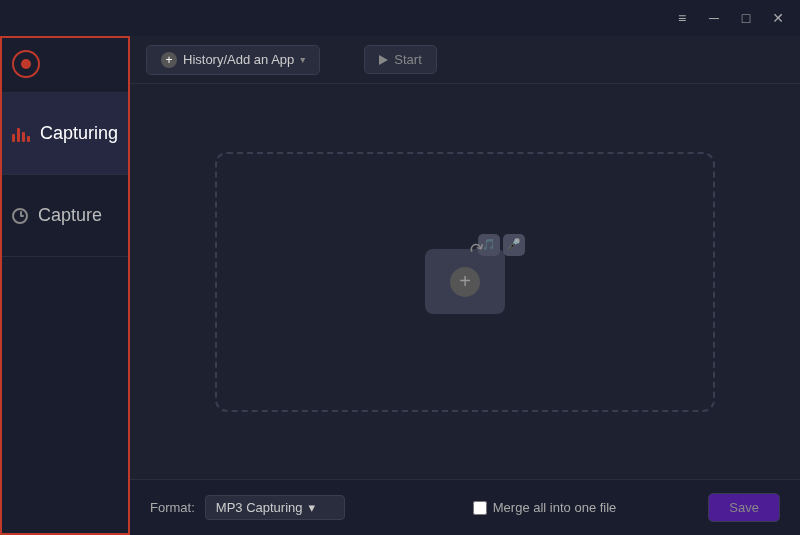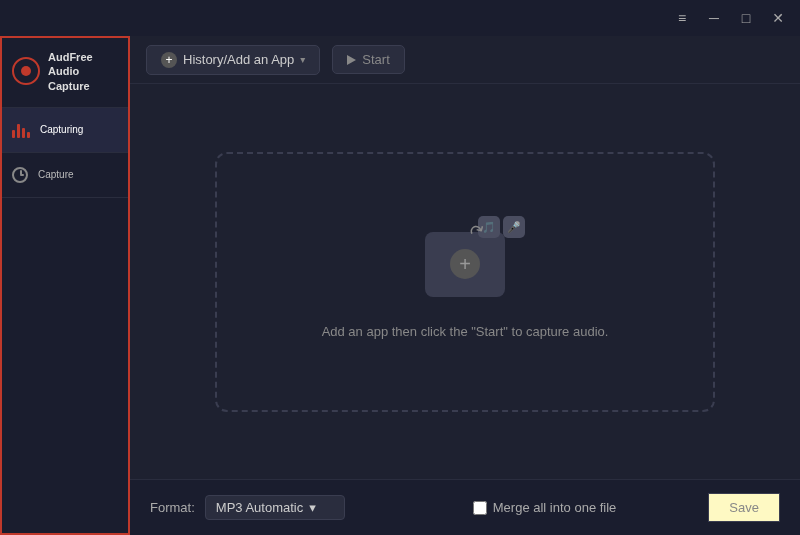--- a/index.html
+++ b/index.html
@@ -82,27 +82,27 @@
       background: #c0392b;
     }
     .logo-text {
       font-size: 11px;
       color: #ddd;
       line-height: 1.3;
       font-weight: 600;
     }
 
     .sidebar-item {
-      padding: 14px 12px;
+      padding: 30px 12px;
       display: flex;
       align-items: center;
       gap: 10px;
       cursor: pointer;
       color: #bbb;
-      font-size: 10px;
+      font-size: 18px;
       border-bottom: 1px solid #2a2d3e;
     }
     .sidebar-item.active {
       background: #252840;
       color: #fff;
     }
 
     .icon-capturing {
       display: flex;
       align-items: flex-end;
@@ -204,20 +204,21 @@
       background: #2a2d3e;
       border: 1px solid #3a3d50;
       color: #888;
       padding: 6px 14px;
       border-radius: 5px;
       cursor: pointer;
       display: flex;
       align-items: center;
       gap: 6px;
       font-size: 13px;
+      margin-left: 32px;
     }
 
     .play-icon {
       width: 0;
       height: 0;
       border-style: solid;
       border-width: 5px 0 5px 9px;
       border-color: transparent transparent transparent #888;
     }
 
@@ -364,25 +365,25 @@
 
     .checkbox {
       width: 14px;
       height: 14px;
       border: 1px solid #555;
       background: transparent;
       cursor: pointer;
     }
 
     .btn-save {
-      background: #fef9c3;
+      background: #4c1d95;
       border: 1px solid #3a3d50;
       color: #888;
       padding: 6px 20px;
-      border-radius: 0;
+      border-radius: 5px;
       cursor: pointer;
       font-size: 13px;
     }
   </style>
 </head>
 <body>
 
 <div class="title-bar">
   <button class="title-bar-btn">≡</button>
   <button class="title-bar-btn">─</button>
@@ -390,24 +391,20 @@
   <button class="title-bar-btn close">✕</button>
 </div>
 
 <div class="app-body">
 
   <div class="sidebar">
 
     <div class="sidebar-logo">
       <div class="logo-icon">
         <div class="logo-icon-inner"></div>
-      </div>
-      <div class="logo-text">
-        <div>AudFree</div>
-        <div>Audio Capture</div>
       </div>
     </div>
 
     <div class="sidebar-item active">
       <div class="icon-capturing">
         <div class="bar bar1"></div>
         <div class="bar bar2"></div>
         <div class="bar bar3"></div>
         <div class="bar bar4"></div>
       </div>
@@ -440,29 +437,28 @@
         <div class="app-icon-area">
           <div class="floating-icons">
             <div class="mini-icon">🎵</div>
             <div class="mini-icon">🎤</div>
           </div>
           <span class="arrow-icon">↷</span>
           <div class="app-folder">
             <div class="plus-circle">+</div>
           </div>
         </div>
-        <div class="drop-hint">Add an app then click the "Start" to capture audio.</div>
       </div>
     </div>
 
     <div class="footer">
       <div class="footer-left">
         <span class="format-label">Format:</span>
         <div class="format-select">
-          <span>MP3 Automatic</span>
+          <span>MP3 Capturing</span>
           <span>▾</span>
         </div>
       </div>
       <div class="footer-center">
         <label class="checkbox-wrap">
           <input type="checkbox" class="checkbox" style="">
           <span>Merge all into one file</span>
         </label>
       </div>
       <button class="btn-save">Save</button>

